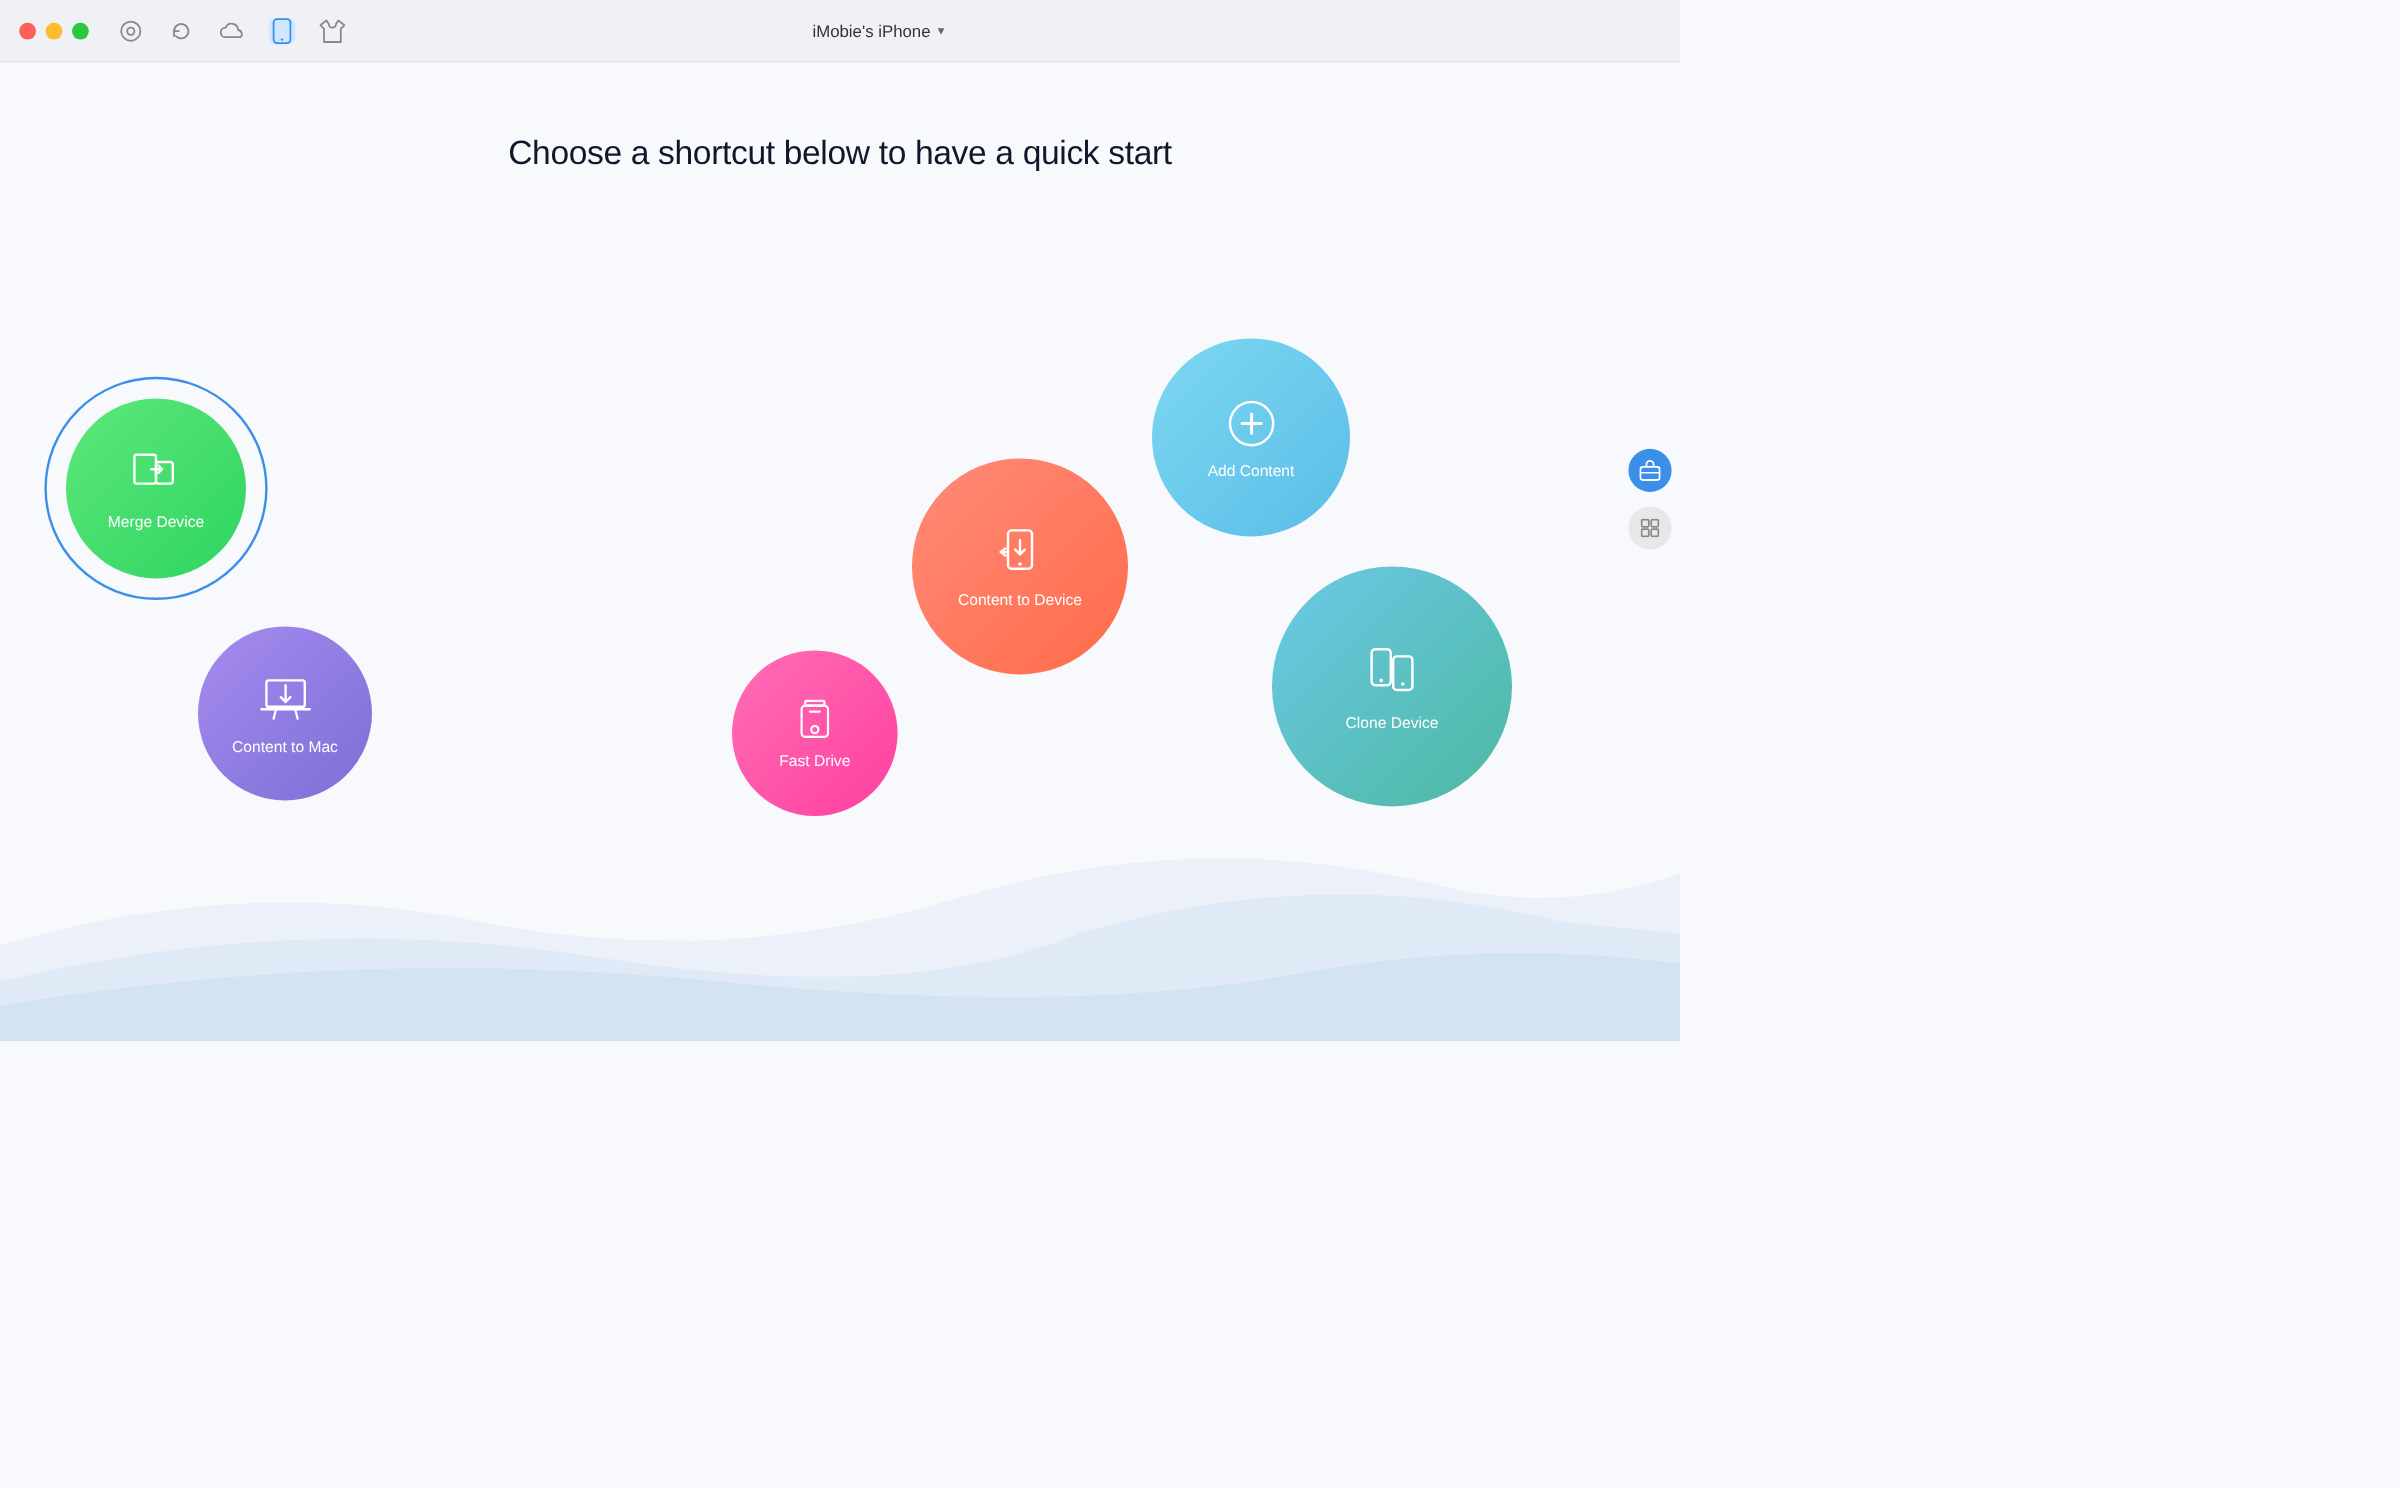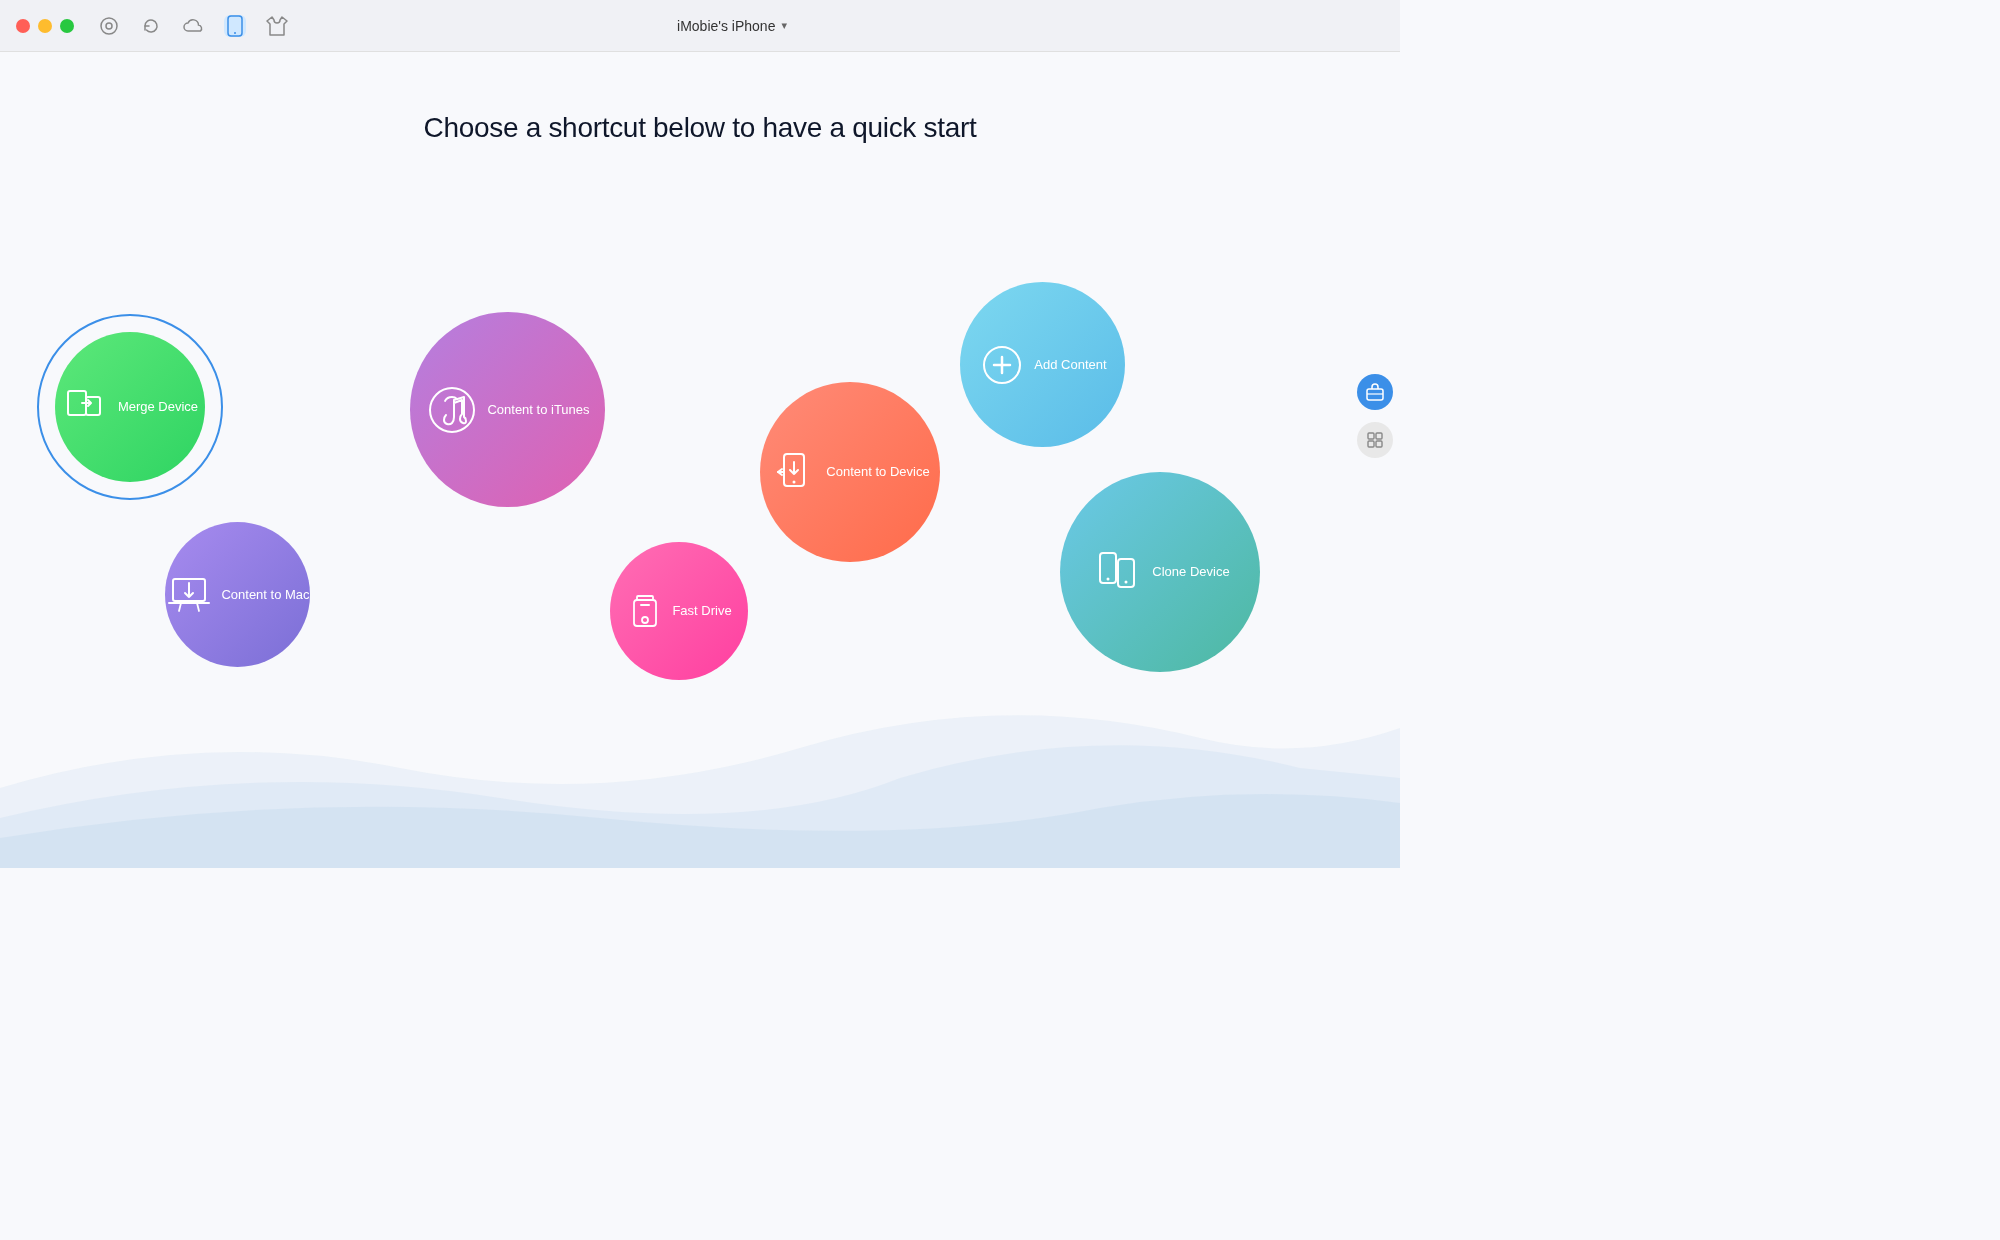--- a/index.html
+++ b/index.html
@@ -116,20 +116,21 @@
       top: 130px;
       left: 0;
       right: 0;
       bottom: 0;
     }
 
     .circle-btn {
       position: absolute;
       border-radius: 50%;
       display: flex;
+      flex-direction: column;
       align-items: center;
       justify-content: center;
       cursor: pointer;
       color: white;
       text-align: center;
       gap: 8px;
       border: none;
       outline: none;
     }
 
@@ -337,28 +338,20 @@
     <button class="circle-btn content-to-mac">
       <svg class="icon-svg" viewBox="0 0 48 48" fill="none">
         <rect x="8" y="8" width="32" height="22" rx="2" stroke="white" stroke-width="2"></rect>
         <path d="M4 32 L44 32" stroke="white" stroke-width="2" stroke-linecap="round"></path>
         <path d="M16 32 L14 40 M32 32 L34 40" stroke="white" stroke-width="1.8" stroke-linecap="round"></path>
         <path d="M24 12 L24 26 M20 22 L24 26 L28 22" stroke="white" stroke-width="2" stroke-linecap="round" stroke-linejoin="round"></path>
       </svg>
       <span class="circle-label">Content to Mac</span>
     </button>
 
-    <button class="circle-btn content-to-itunes">
-      <svg class="icon-svg-lg" viewBox="0 0 54 54" fill="none">
-        <circle cx="27" cy="27" r="22" stroke="white" stroke-width="2"></circle>
-        <path d="M20 18 Q22 14 27 14 Q30 14 32 16" stroke="white" stroke-width="1.8" stroke-linecap="round"></path>
-        <path d="M21 32 Q19 34 19 37 Q19 40 22 41 Q25 42 27 40 Q29 38 29 34 L29 20 L37 17 L37 31 Q35 33 35 36 Q35 39 38 40 Q41 41 41 38 Q41 35 39 34 L39 14 L29 17 L29 34" stroke="white" stroke-width="2" stroke-linecap="round" stroke-linejoin="round" fill="none"></path>
-      </svg>
-      <span class="circle-label">Content to iTunes</span>
-    </button>
 
     <button class="circle-btn fast-drive">
       <svg class="icon-svg-sm" viewBox="0 0 38 38" fill="none">
         <rect x="11" y="4" width="16" height="4" rx="1" stroke="white" stroke-width="1.8"></rect>
         <rect x="8" y="8" width="22" height="26" rx="3" stroke="white" stroke-width="1.8"></rect>
         <rect x="14" y="12" width="10" height="2" rx="1" fill="white"></rect>
         <circle cx="19" cy="28" r="3" stroke="white" stroke-width="1.8"></circle>
       </svg>
       <span class="circle-label">Fast Drive</span>
     </button>

